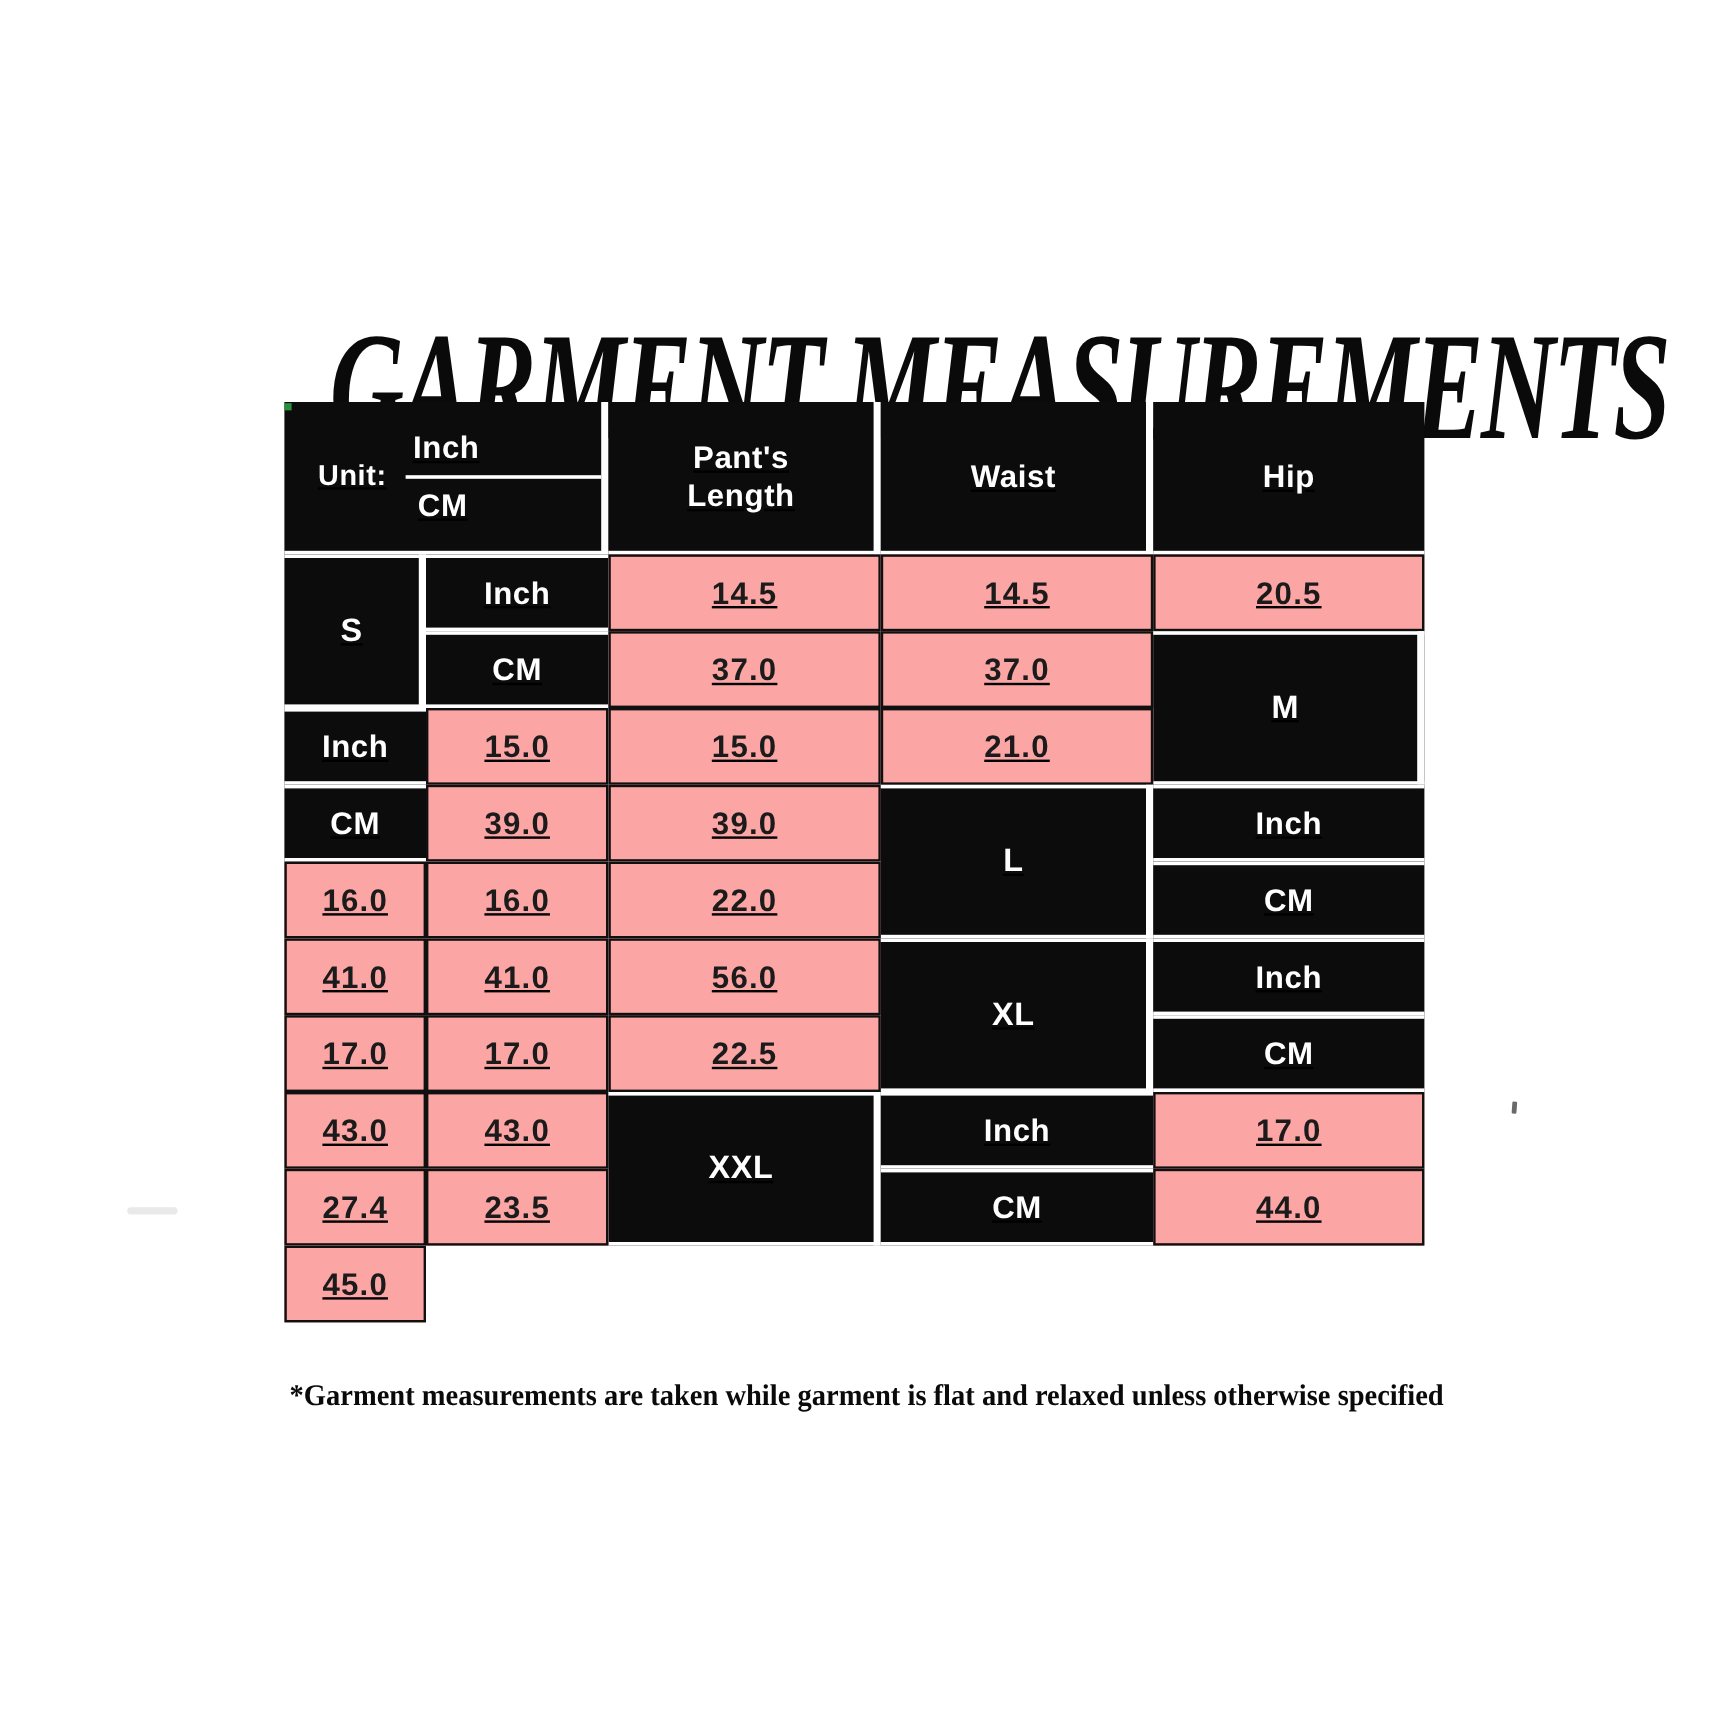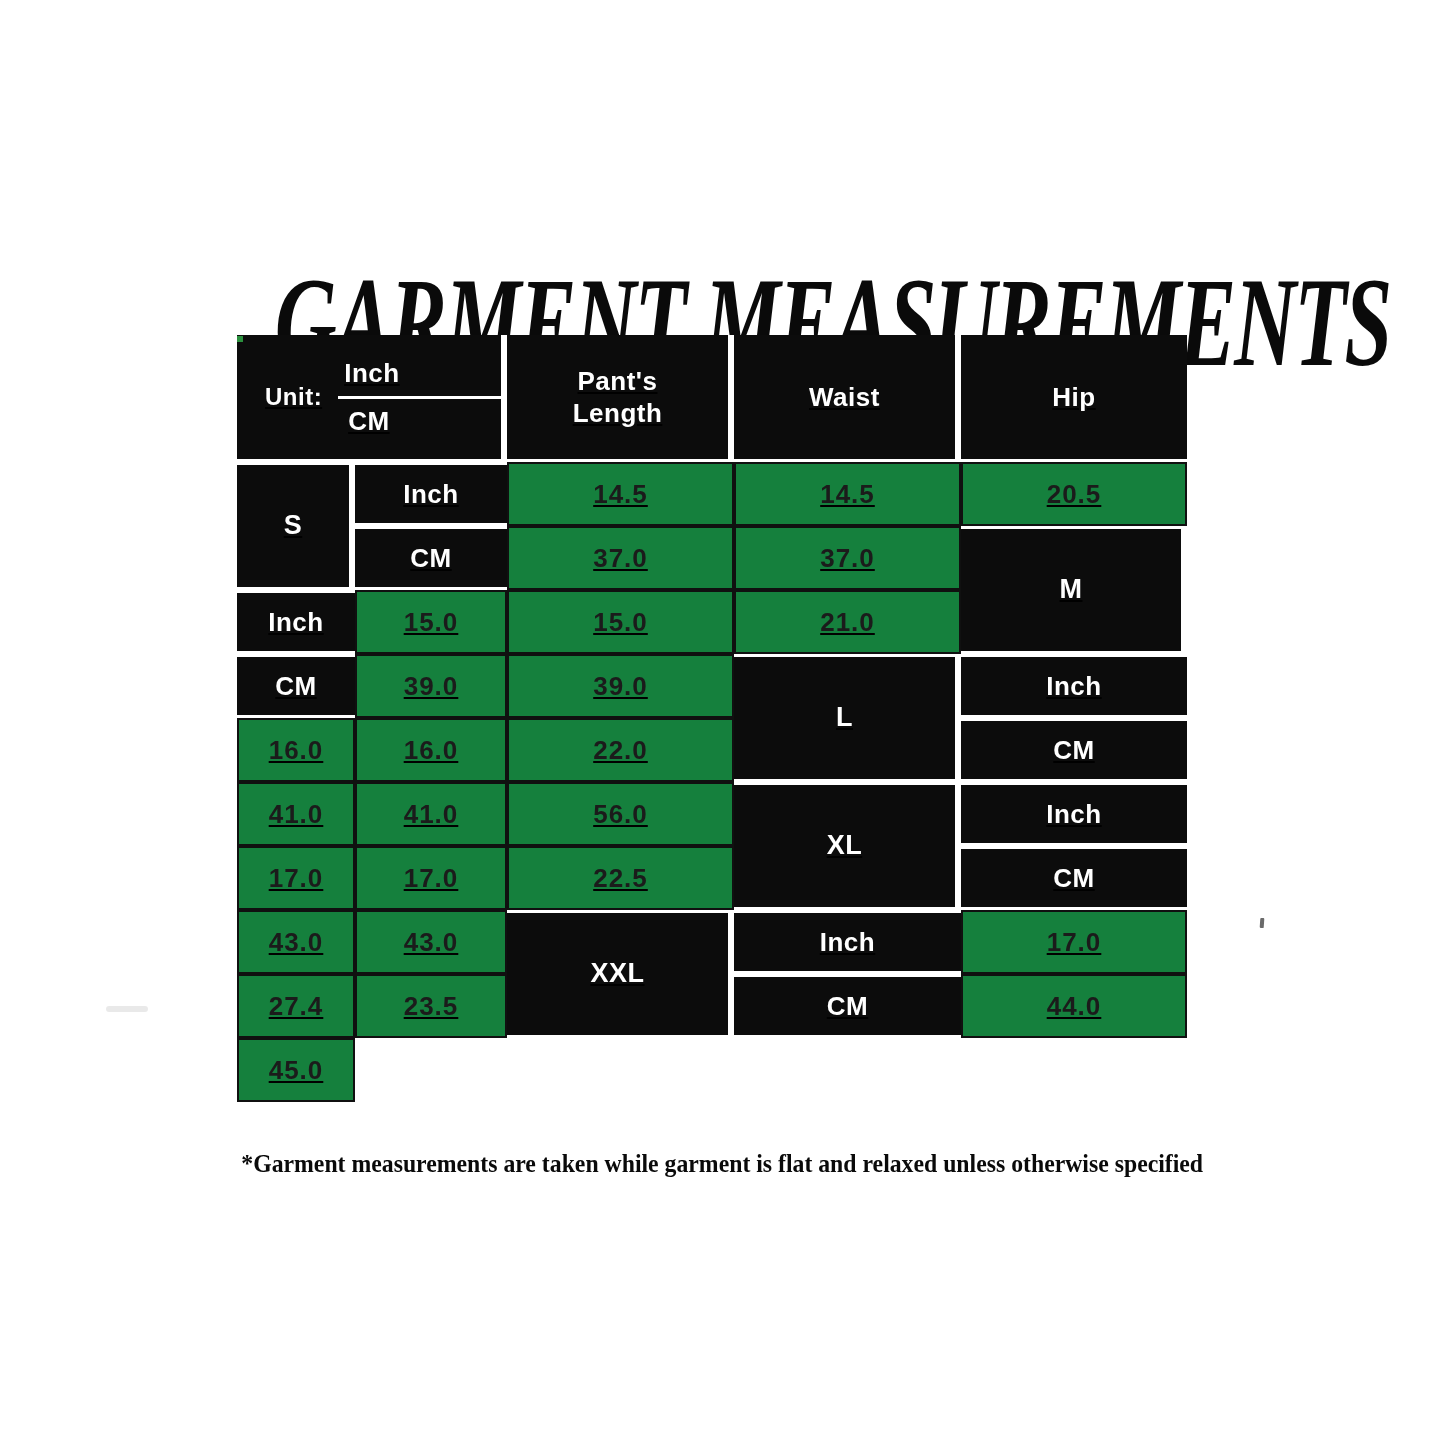--- a/index.html
+++ b/index.html
@@ -63,21 +63,21 @@
   .hcol.last { border-right:none; }
 
   .size {
     grid-row:span 2;
     border-style:solid; border-color:#fff; border-width:3px 6px 3px 0;
     font-size:27px;
   }
   .unitlbl { border-style:solid; border-color:#fff; border-width:3px 0 3px 0; }
 
   .value {
-    background:#15803d;
+    background:#fca5a5;
     border:2px solid var(--grid_black,#101010);
     color:var(--value_text,#1b1b1b);
     font-weight:bold; font-size:26px; letter-spacing:1px;
   }
 
   
   .green-dot { position:absolute; left:237px; top:336px; width:6px; height:6px;
     background:var(--artifact_green,#2f9e44); opacity:0.9; }
   .comma-artifact { position:absolute; left:1260px; top:918px; width:4px; height:10px;
     background:#6a6a6a; border-radius:1px; transform:rotate(4deg); }

